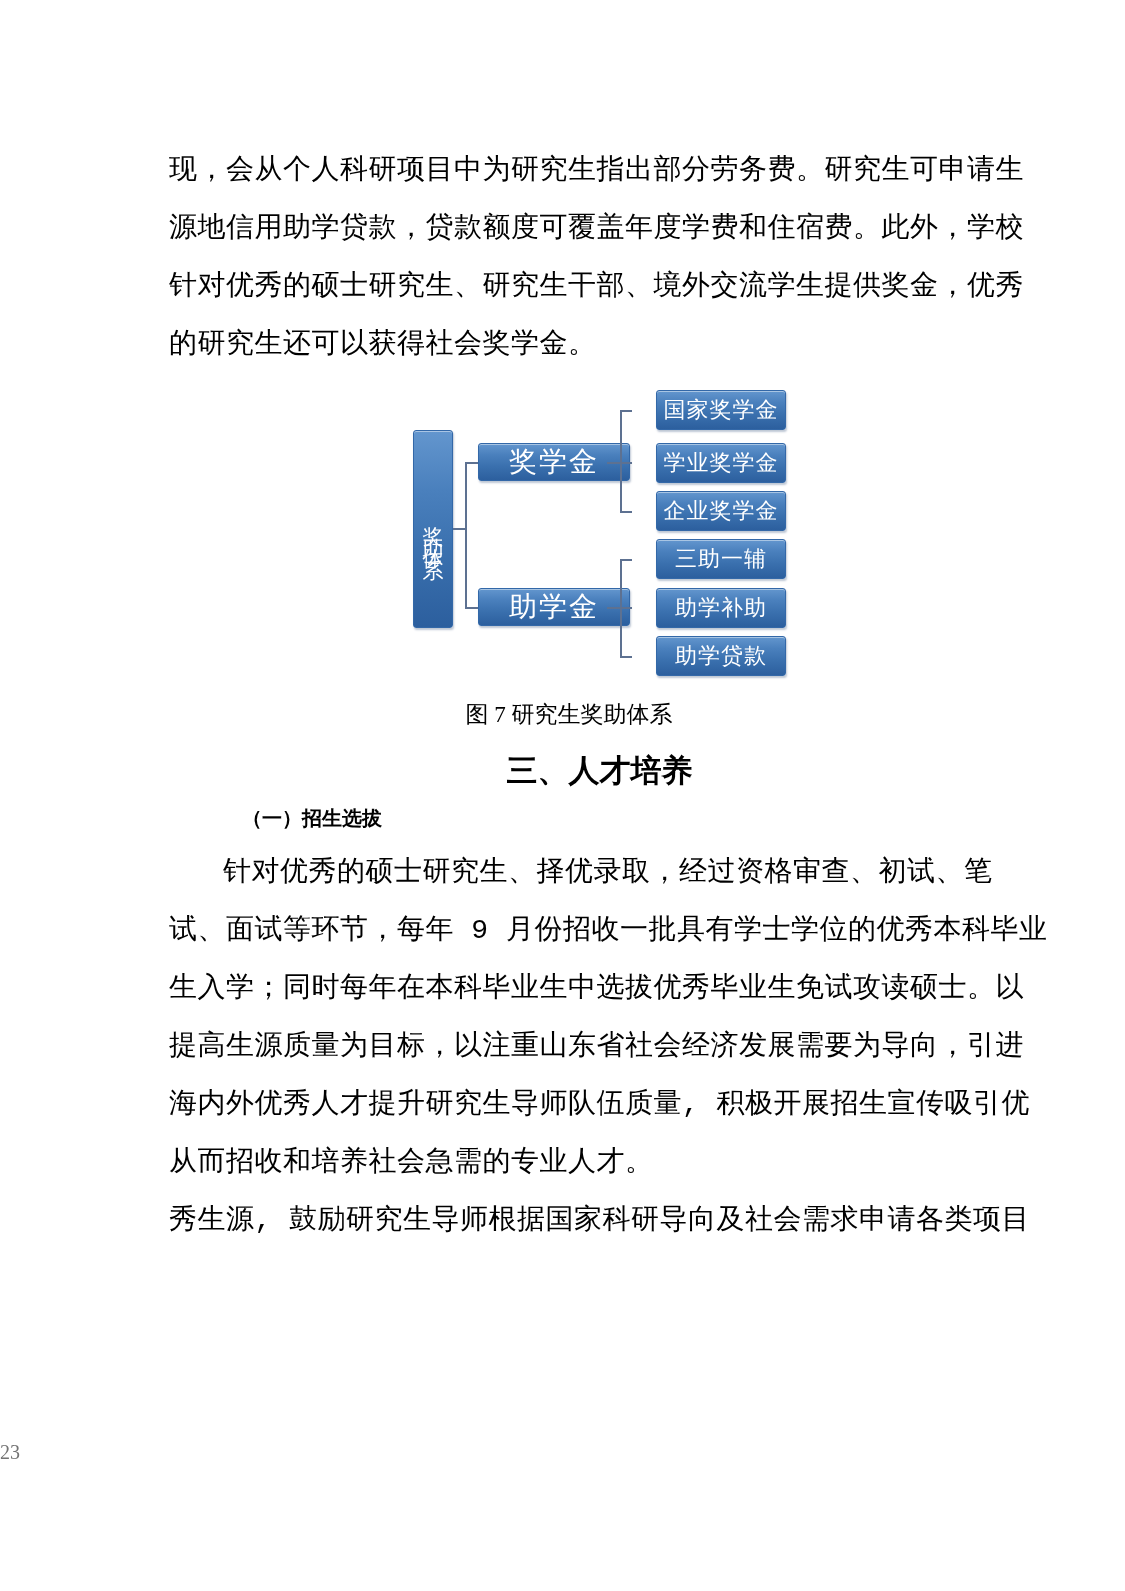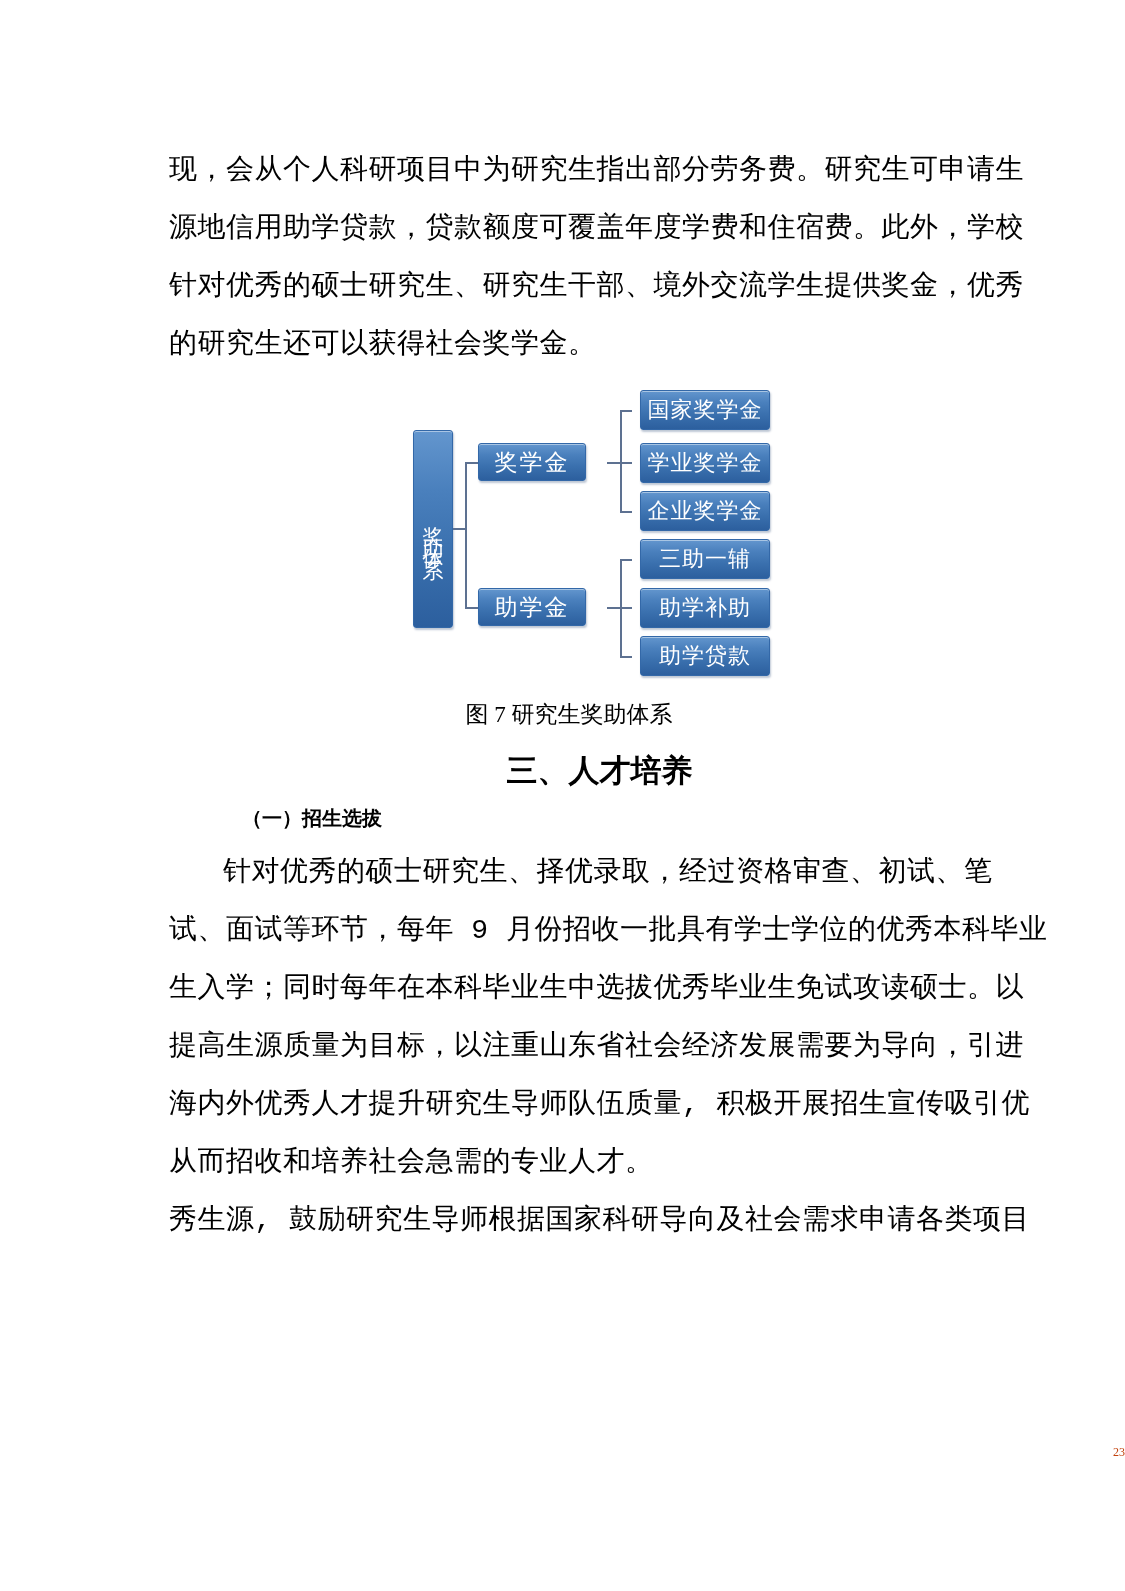--- a/index.html
+++ b/index.html
@@ -49,22 +49,22 @@
     background:linear-gradient(180deg,#6396ce 0%,#4a80bd 30%,#3a70ae 62%,#2c5f9e 100%);
     border:1px solid #3368a8;
     border-radius:3px;
     box-shadow:inset 0 1px 0 rgba(255,255,255,0.45), 1px 2px 2px rgba(110,130,160,0.45);
     color:#ffffff;
     display:flex;
     align-items:center;
     justify-content:center;
     box-sizing:border-box;
   }
-  .node-mid{left:309px;width:108px;height:38px;font-size:23px;letter-spacing:2px;}
-  .node-right{left:471px;width:130px;height:40px;font-size:22px;letter-spacing:1px;}
+  .node-mid{left:309px;width:152px;height:38px;font-size:28px;letter-spacing:2px;}
+  .node-right{left:487px;width:130px;height:40px;font-size:22px;letter-spacing:1px;}
   .node-root{
     left:244px;top:42px;width:40px;height:198px;
     writing-mode:vertical-rl;
     font-size:21px;
     letter-spacing:11px;
     padding-top:6px;
   }
   .conn{position:absolute;background:#5d7191;}
   .conn.h{height:2px;}
   .conn.v{width:2px;}
@@ -92,24 +92,24 @@
     font-family:"Liberation Serif","DejaVu Serif",serif;
     font-weight:bold;
     font-size:20px;
     line-height:44px;
   }
   
   .page-number{
     position:absolute;
     left:0; top:1442px;
     width:1125px;
-    text-align:right;
-    font-size:12px;
+    text-align:left;
+    font-size:20px;
     line-height:20px;
-    color:#c2410c;
+    color:#737373;
   }
 </style>
 </head>
 <body>
 
 <div class="content">
 
   <div class="para" id="para-top">
     <div class="line">现，会从个人科研项目中为研究生指出部分劳务费。研究生可申请生</div>
     <div class="line">源地信用助学贷款，贷款额度可覆盖年度学费和住宿费。此外，学校</div>

